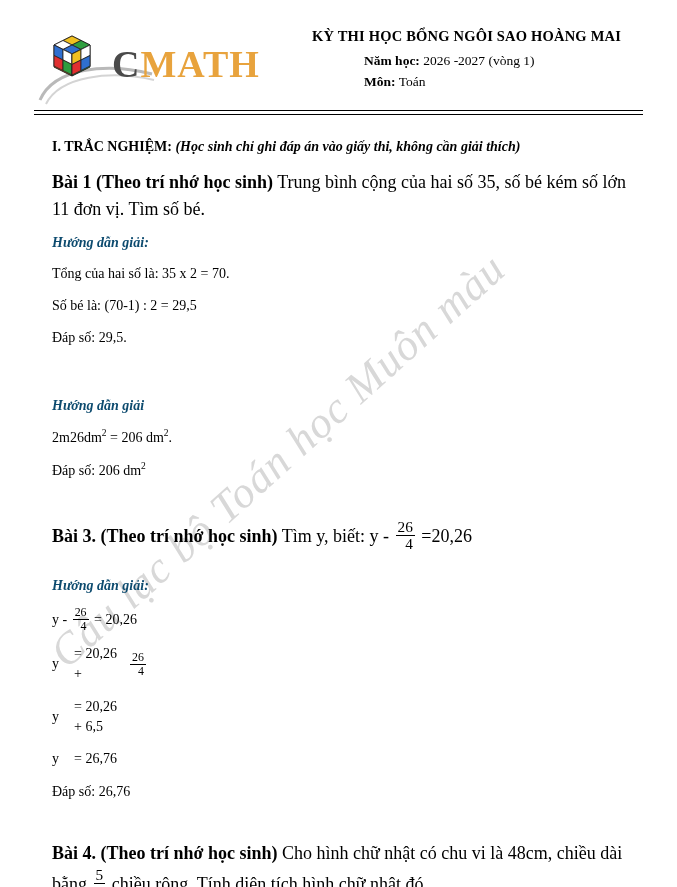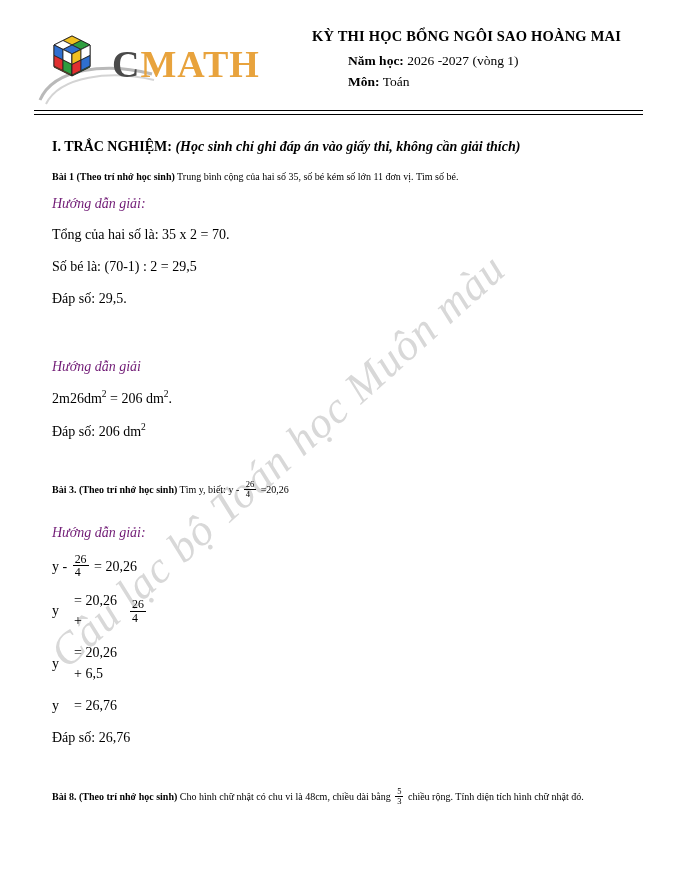--- a/index.html
+++ b/index.html
@@ -111,21 +111,21 @@
   .exam-title {
     font-weight: bold;
     font-size: 14.5px;
     letter-spacing: 0.2px;
     margin-bottom: 8px;
   }
   .exam-line {
     font-size: 13.5px;
     margin: 5px 0 5px 36px;
   }
-  .exam-line b { font-weight: bold; }
+  .exam-line b { font-weight: bold; margin-left: 16px; }
 
   .rule {
     position: relative;
     height: 3px;
     margin: 14px 34px 0 34px;
     border-top: 1px solid #000;
     border-bottom: 1px solid #000;
     z-index: 10;
   }
 
@@ -139,45 +139,45 @@
   }
   .sec-title {
     margin: 0 0 12px 0;
     font-size: 14px;
   }
   .sec-title b { font-weight: bold; }
   .sec-title i { font-style: italic; font-weight: bold; margin-top: 20px; }
 
   .prob {
     margin: 0 0 6px 0;
-    font-size: 10px;
+    font-size: 18px;
     line-height: 1.5;
   }
   .prob b { font-weight: bold; }
   .guide {
-    color: #701a75;
+    color: #0c4a6e;
     font-style: italic;
-    font-weight: normal;
+    font-weight: bold;
     margin: 10px 0 10px 0;
     font-size: 14px;
   }
   .step {
     margin: 8px 0 12px 0;
     font-size: 14px;
   }
   .gap-lg { height: 26px; }
   .gap-sm { height: 8px; }
 
   sup { font-size: 0.68em; vertical-align: super; }
 
   
   .frac {
     display: inline-block;
     vertical-align: -0.45em;
-    text-align: left;
+    text-align: right;
     font-size: 0.85em;
     line-height: 1.05;
     margin: 0 2px;
   }
   .frac .num { display: block; padding: 0 2px; }
   .frac .den { display: block; border-top: 1px solid #000; padding: 0 2px; }
 
   .eqrow {
     display: flex;
     align-items: center;
@@ -286,16 +286,16 @@
 
     <div class="eqrow">
       <span class="lhs">y</span>
       <span class="mid"> =   26,76</span>
     </div>
 
     <p class="step">Đáp số: 26,76</p>
 
     <div class="gap-lg"></div>
 
-    <p class="prob"><b>Bài 8. (Theo trí nhớ học sinh)</b><span>  Cho hình chữ nhật có chu vi là 48cm, chiều dài bằng </span><span class="frac"><span class="num">5</span><span class="den">3</span></span><span> chiều rộng. Tính diện tích hình chữ nhật đó.</span></p>
+    <p class="prob"><b>Bài 4. (Theo trí nhớ học sinh)</b><span>  Cho hình chữ nhật có chu vi là 48cm, chiều dài bằng </span><span class="frac"><span class="num">5</span><span class="den">3</span></span><span> chiều rộng. Tính diện tích hình chữ nhật đó.</span></p>
 
   </div>
 </div>
 
 </body></html>

